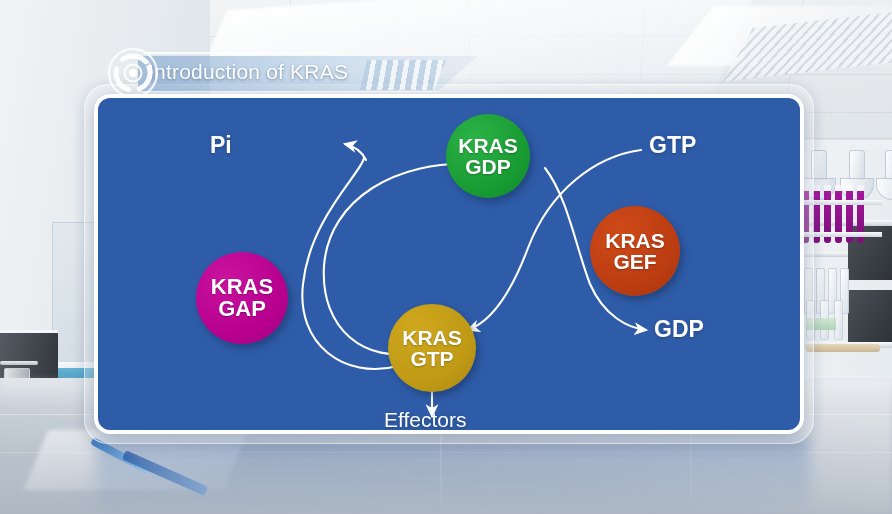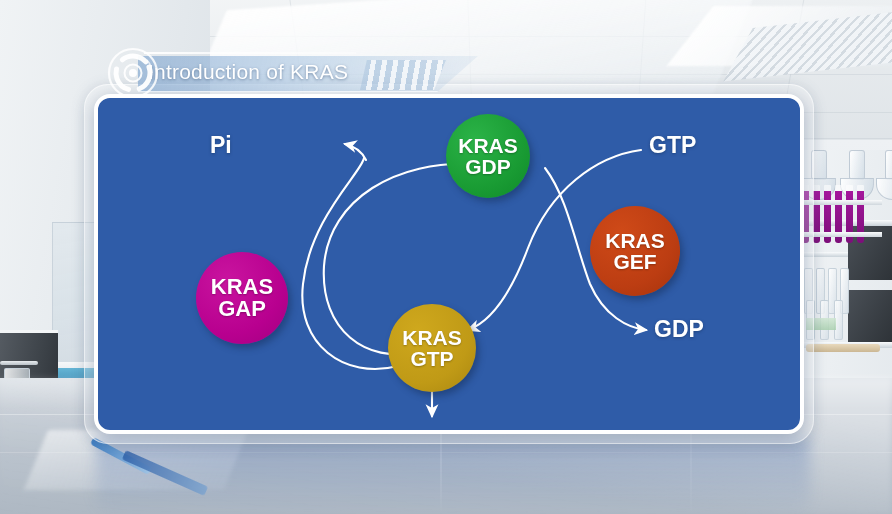--- a/index.html
+++ b/index.html
@@ -443,15 +443,16 @@
     </div>
 
     <div class="node" style="left:290px;top:206px;width:88px;height:88px;background:radial-gradient(circle at 34% 30%, #cfa81d, #c09a16 62%, #a98610);font-size:21px;">
       <span>KRAS</span>
       <span>GTP</span>
     </div>
 
     <div class="lbl bold" style="left:112px;top:34px;font-size:23px;">Pi</div>
     <div class="lbl bold" style="left:551px;top:34px;font-size:23px;">GTP</div>
     <div class="lbl bold" style="left:556px;top:218px;font-size:23px;">GDP</div>
+    <div class="lbl" style="left:286px;top:310px;font-size:21px;">Effectors</div>
 
   </div>
 </div>
 
 </body></html>

